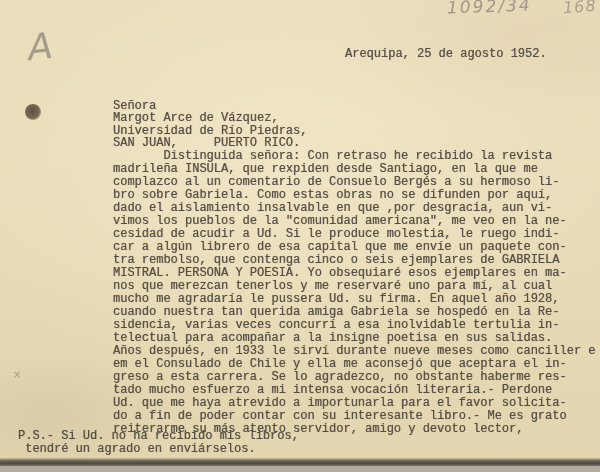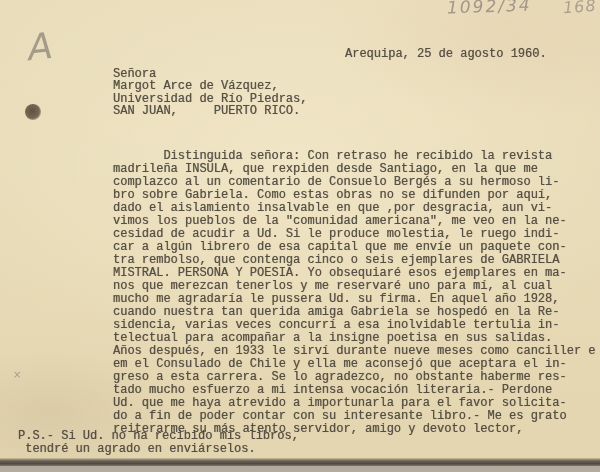--- a/index.html
+++ b/index.html
@@ -25,21 +25,21 @@
   }
   
   .typed{
     position:absolute;white-space:pre;
     font-family:"Liberation Mono", monospace;
     font-size:12px;color:#4a443b;
     text-shadow:0.4px 0.4px 0.7px rgba(74,68,59,.45), -0.2px 0 0.4px rgba(74,68,59,.25);
     opacity:.93;
   }
   .dateline{left:345px;top:47px;line-height:14px;}
-  .recipient{left:113px;top:68px;line-height:12.4px;}
+  .recipient{left:113px;top:100px;line-height:12.4px;}
   .bodytext{left:113px;top:150px;line-height:13px;font-family:Liberation Mono, monospace;}
   .postscript{left:18px;top:430px;line-height:13px;}
   
   .pencil{
     position:absolute;font-family:"DejaVu Sans", sans-serif;
     font-style:italic;color:#a1978a;font-weight:400;
   }
   .catalog{left:447px;top:-4px;font-size:17px;letter-spacing:2px;transform:rotate(-2deg);}
   .pagenum{left:563px;top:-3px;font-size:16px;letter-spacing:1px;transform:rotate(-4deg);opacity:.85;}
   .cornermark{left:28px;top:26px;font-size:36px;color:#938b7d;transform:rotate(-6deg);opacity:.8;
@@ -64,21 +64,21 @@
   <div class="paper"></div>
 
   <div class="pencil catalog">1092/34</div>
   <div class="pencil pagenum">168</div>
   <div class="pencil cornermark">A</div>
   <div class="pencil speck">×</div>
 
   <div class="blot blot-top"></div>
   <div class="blot blot-mid"></div>
 
-  <div class="typed dateline">Arequipa, 25 de agosto 1960.</div>
+  <div class="typed dateline">Arequipa, 25 de agosto 1952.</div>
 
   <div class="typed recipient">Señora
 Margot Arce de Vázquez,
 Universidad de Río Piedras,
 SAN JUAN,     PUERTO RICO.</div>
 
   <div class="typed bodytext">       Distinguida señora: Con retraso he recibido la revista
 madrileña INSULA, que rexpiden desde Santiago, en la que me
 complazco al un comentario de Consuelo Bergés a su hermoso li-
 bro sobre Gabriela. Como estas obras no se difunden por aquí,

